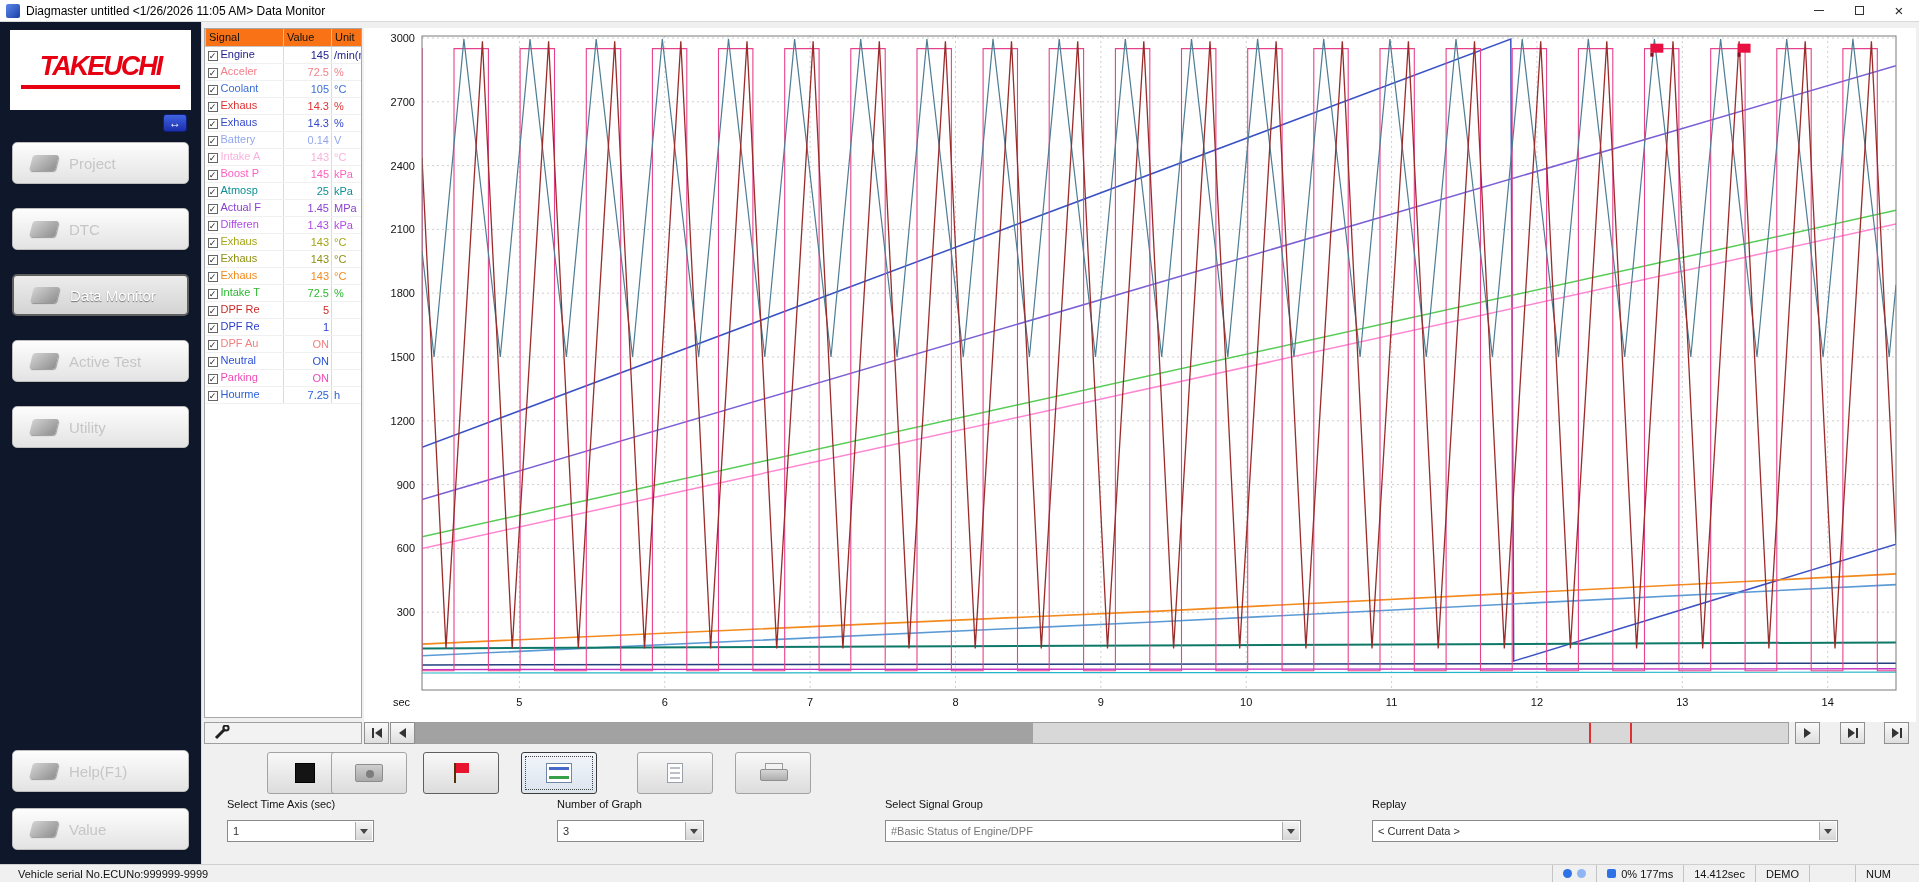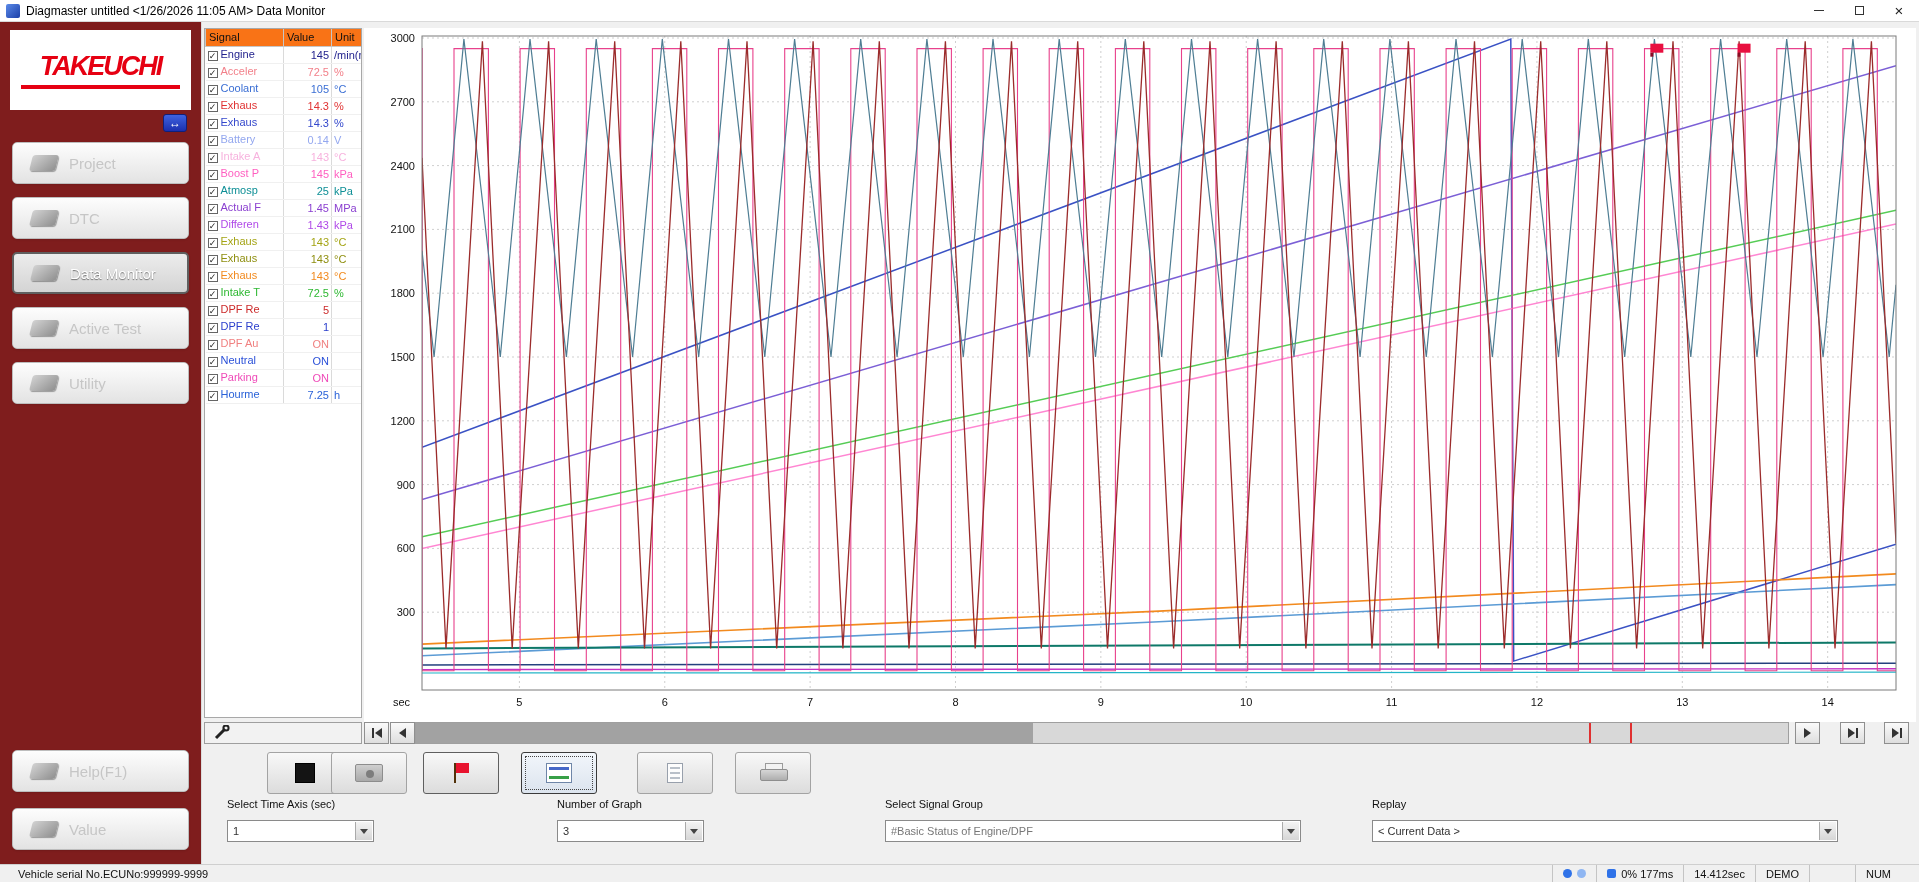--- a/index.html
+++ b/index.html
@@ -11,27 +11,27 @@
 .titlebar{position:absolute;left:0;top:0;width:1919px;height:22px;background:#fff;border-bottom:1px solid #d9d9d9;display:flex;align-items:center;padding-left:6px;gap:6px;}
 .app-icon{width:14px;height:14px;background:linear-gradient(135deg,#5b8ae8,#1b3fa8);border-radius:2px;flex:none;}
 .title-text{font-size:12px;color:#000;white-space:nowrap;}
 .win-controls{margin-left:auto;display:flex;height:100%;}
 .win-btn{width:40px;height:100%;display:flex;align-items:center;justify-content:center;color:#222;}
 .glyph-min{width:10px;height:1px;background:#333;}
 .glyph-max{width:9px;height:9px;border:1px solid #333;background:#fff;}
 .glyph-close{font-size:15px;line-height:1;color:#222;}
 
 
-.sidebar{position:absolute;left:0;top:22px;width:202px;height:842px;background:#7f1d1d;border-right:1px solid #dcdcdc;display:flex;flex-direction:column;}
+.sidebar{position:absolute;left:0;top:22px;width:202px;height:842px;background:#0f172a;border-right:1px solid #dcdcdc;display:flex;flex-direction:column;}
 .logo-box{margin:8px 10px 0 10px;height:80px;background:#fff;display:flex;flex-direction:column;align-items:center;justify-content:center;}
 .logo-text{color:#e60012;font-size:27px;font-weight:bold;font-style:italic;letter-spacing:-2px;white-space:nowrap;}
 .logo-rule{width:88%;height:4px;background:#e60012;margin-top:3px;}
 .collapse-row{display:flex;justify-content:flex-end;padding:4px 14px 0 0;}
 .collapse-btn{width:24px;height:18px;background:linear-gradient(#3f63e0,#1b2fae);border:1px solid #10207a;border-radius:3px;color:#fff;font-size:12px;line-height:1;display:flex;align-items:center;justify-content:center;}
-.nav-list{display:flex;flex-direction:column;gap:13px;padding:10px 12px 0 12px;}
+.nav-list{display:flex;flex-direction:column;gap:24px;padding:10px 12px 0 12px;}
 .nav-bottom{display:flex;flex-direction:column;gap:16px;padding:0 12px 14px 12px;}
 .nav-spacer{flex:1;}
 .nav-btn{height:42px;flex:none;border:1px solid #bdbdbd;border-radius:5px;background:linear-gradient(#fdfdfd,#e3e3e3);display:flex;align-items:center;padding-left:18px;gap:12px;box-shadow:0 1px 2px rgba(0,0,0,.12);cursor:default;}
 .nav-btn.active{border:2px solid #5f5f5f;background:linear-gradient(#ececec,#d4d4d4);}
 .nav-label{font-size:15px;color:#c6c6c6;}
 .nav-btn.active .nav-label{color:#fff;text-shadow:0 1px 1px rgba(0,0,0,.5);}
 .nav-icon{width:26px;height:16px;flex:none;background:linear-gradient(135deg,#d2d2d2,#8f8f8f);transform:skewX(-14deg);border-radius:3px;box-shadow:1px 1px 1px rgba(0,0,0,.35);}
 
 
 .signal-panel{position:absolute;left:204px;top:28px;width:158px;height:690px;background:#fff;border:1px solid #a8a8a8;overflow:hidden;}

